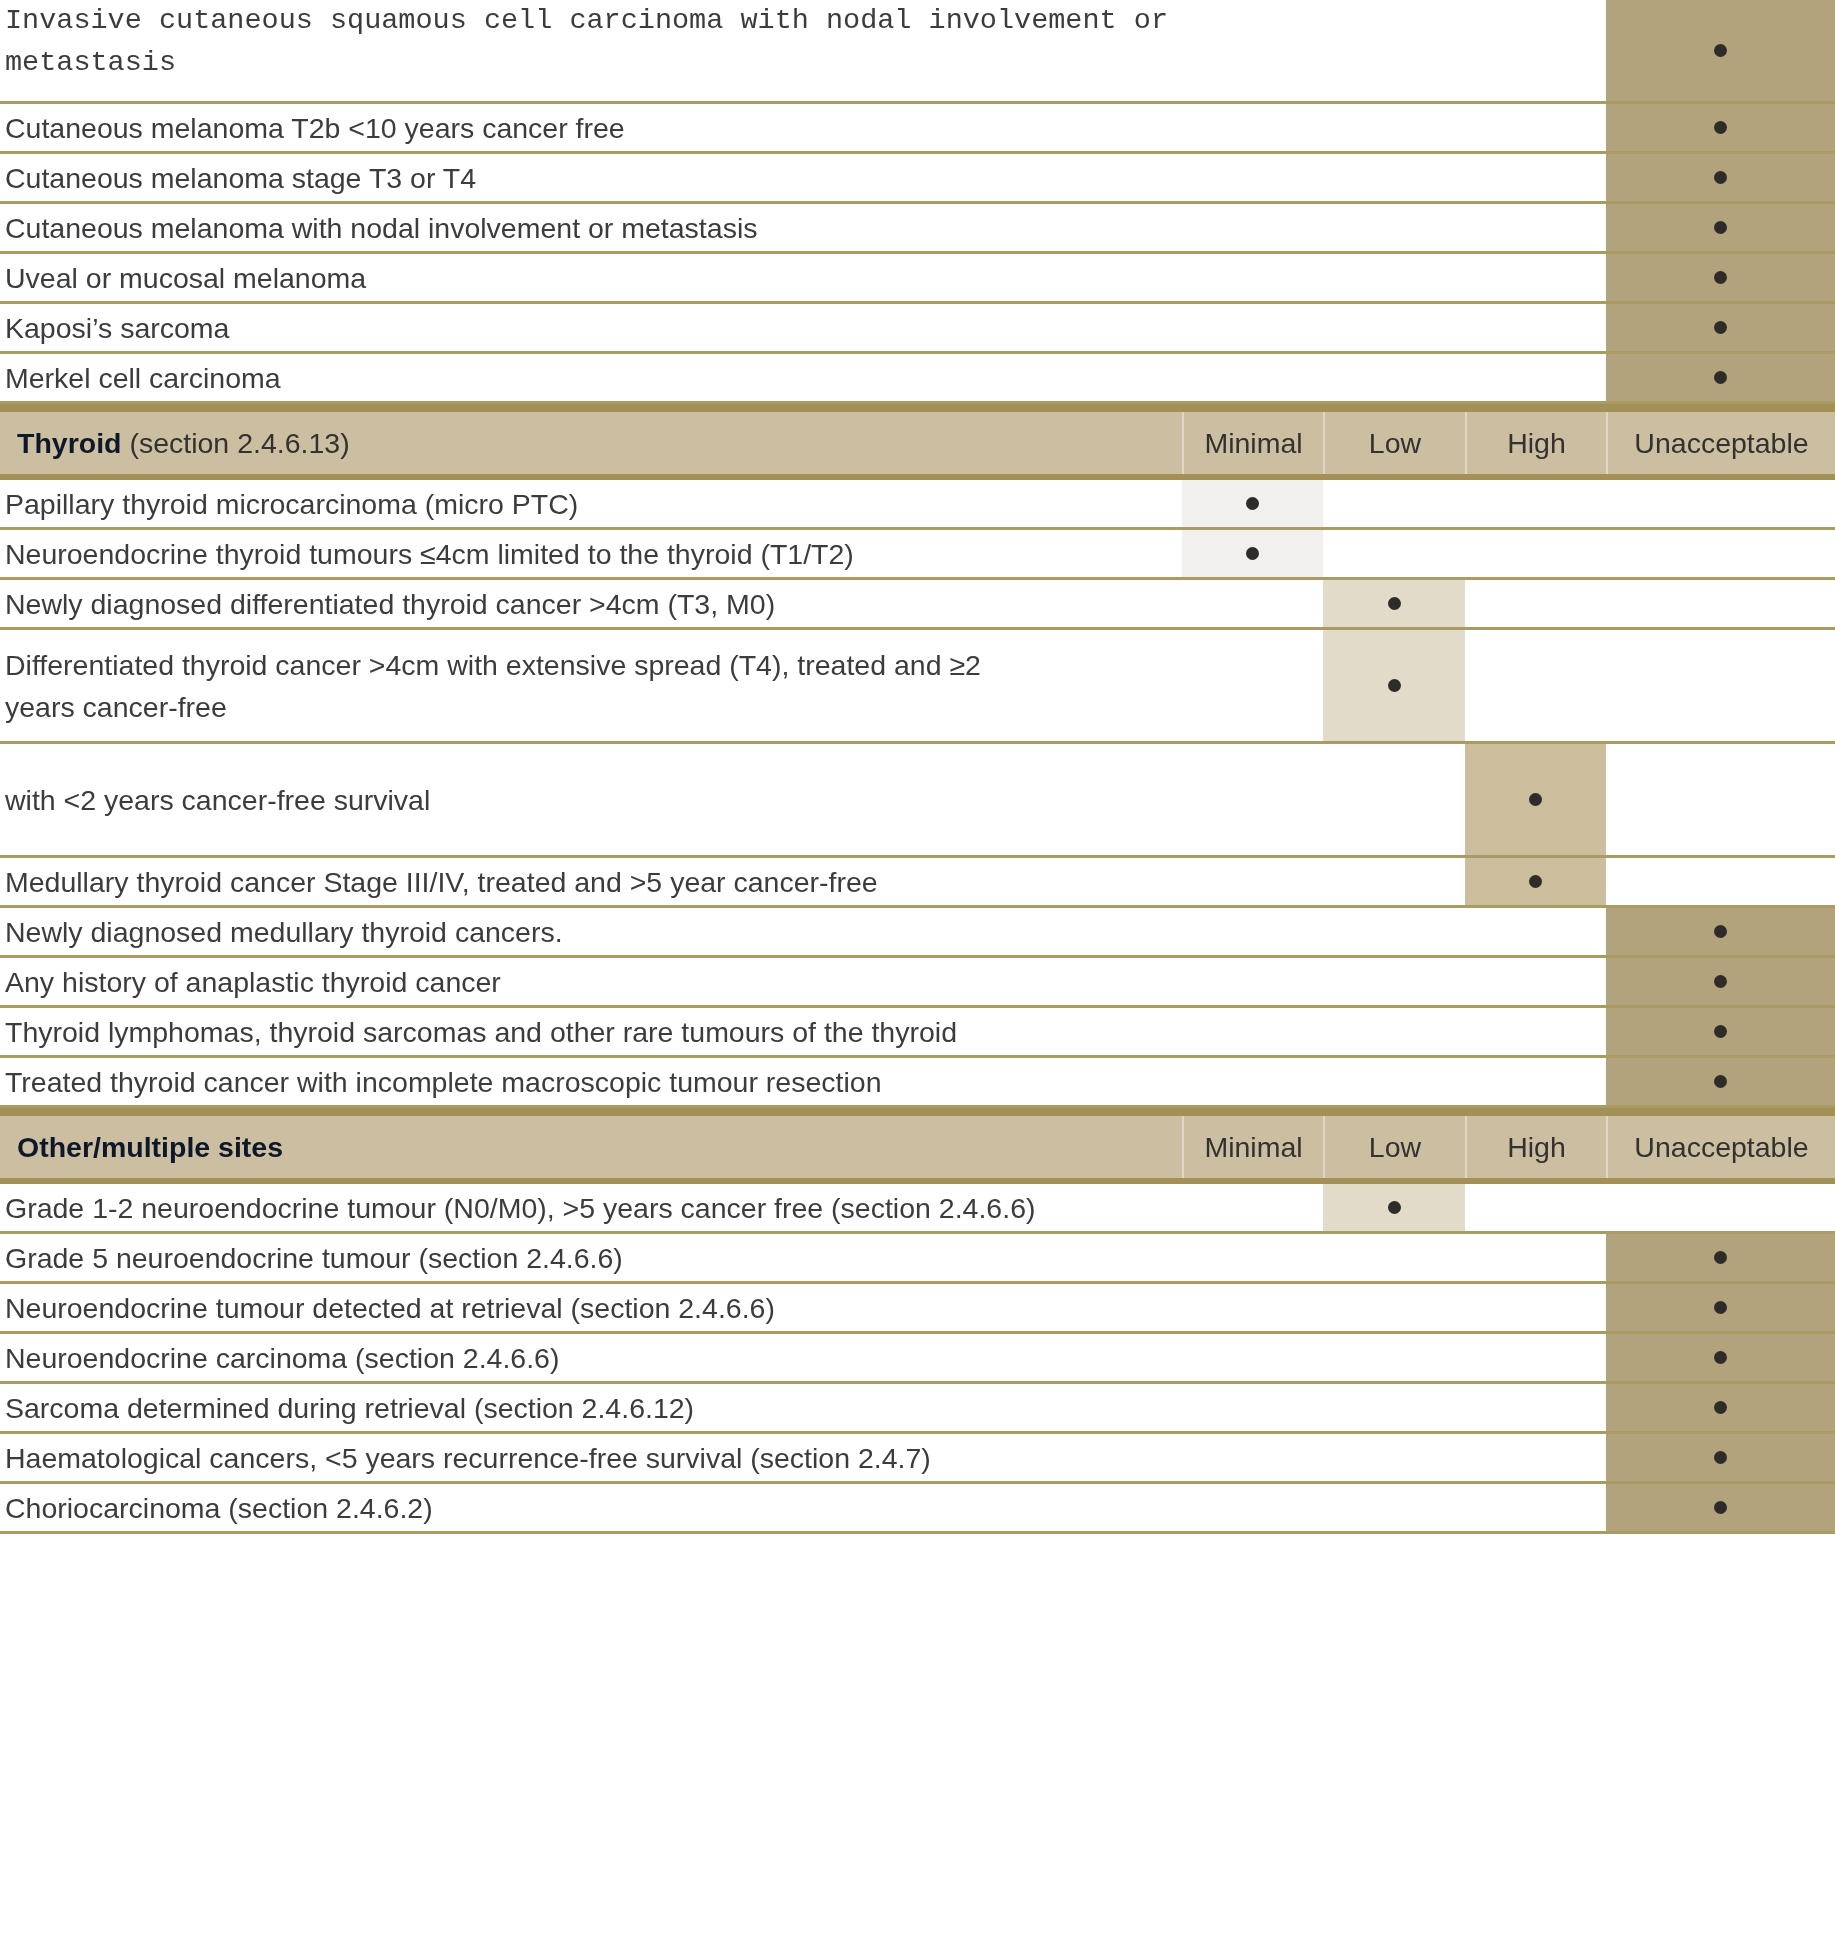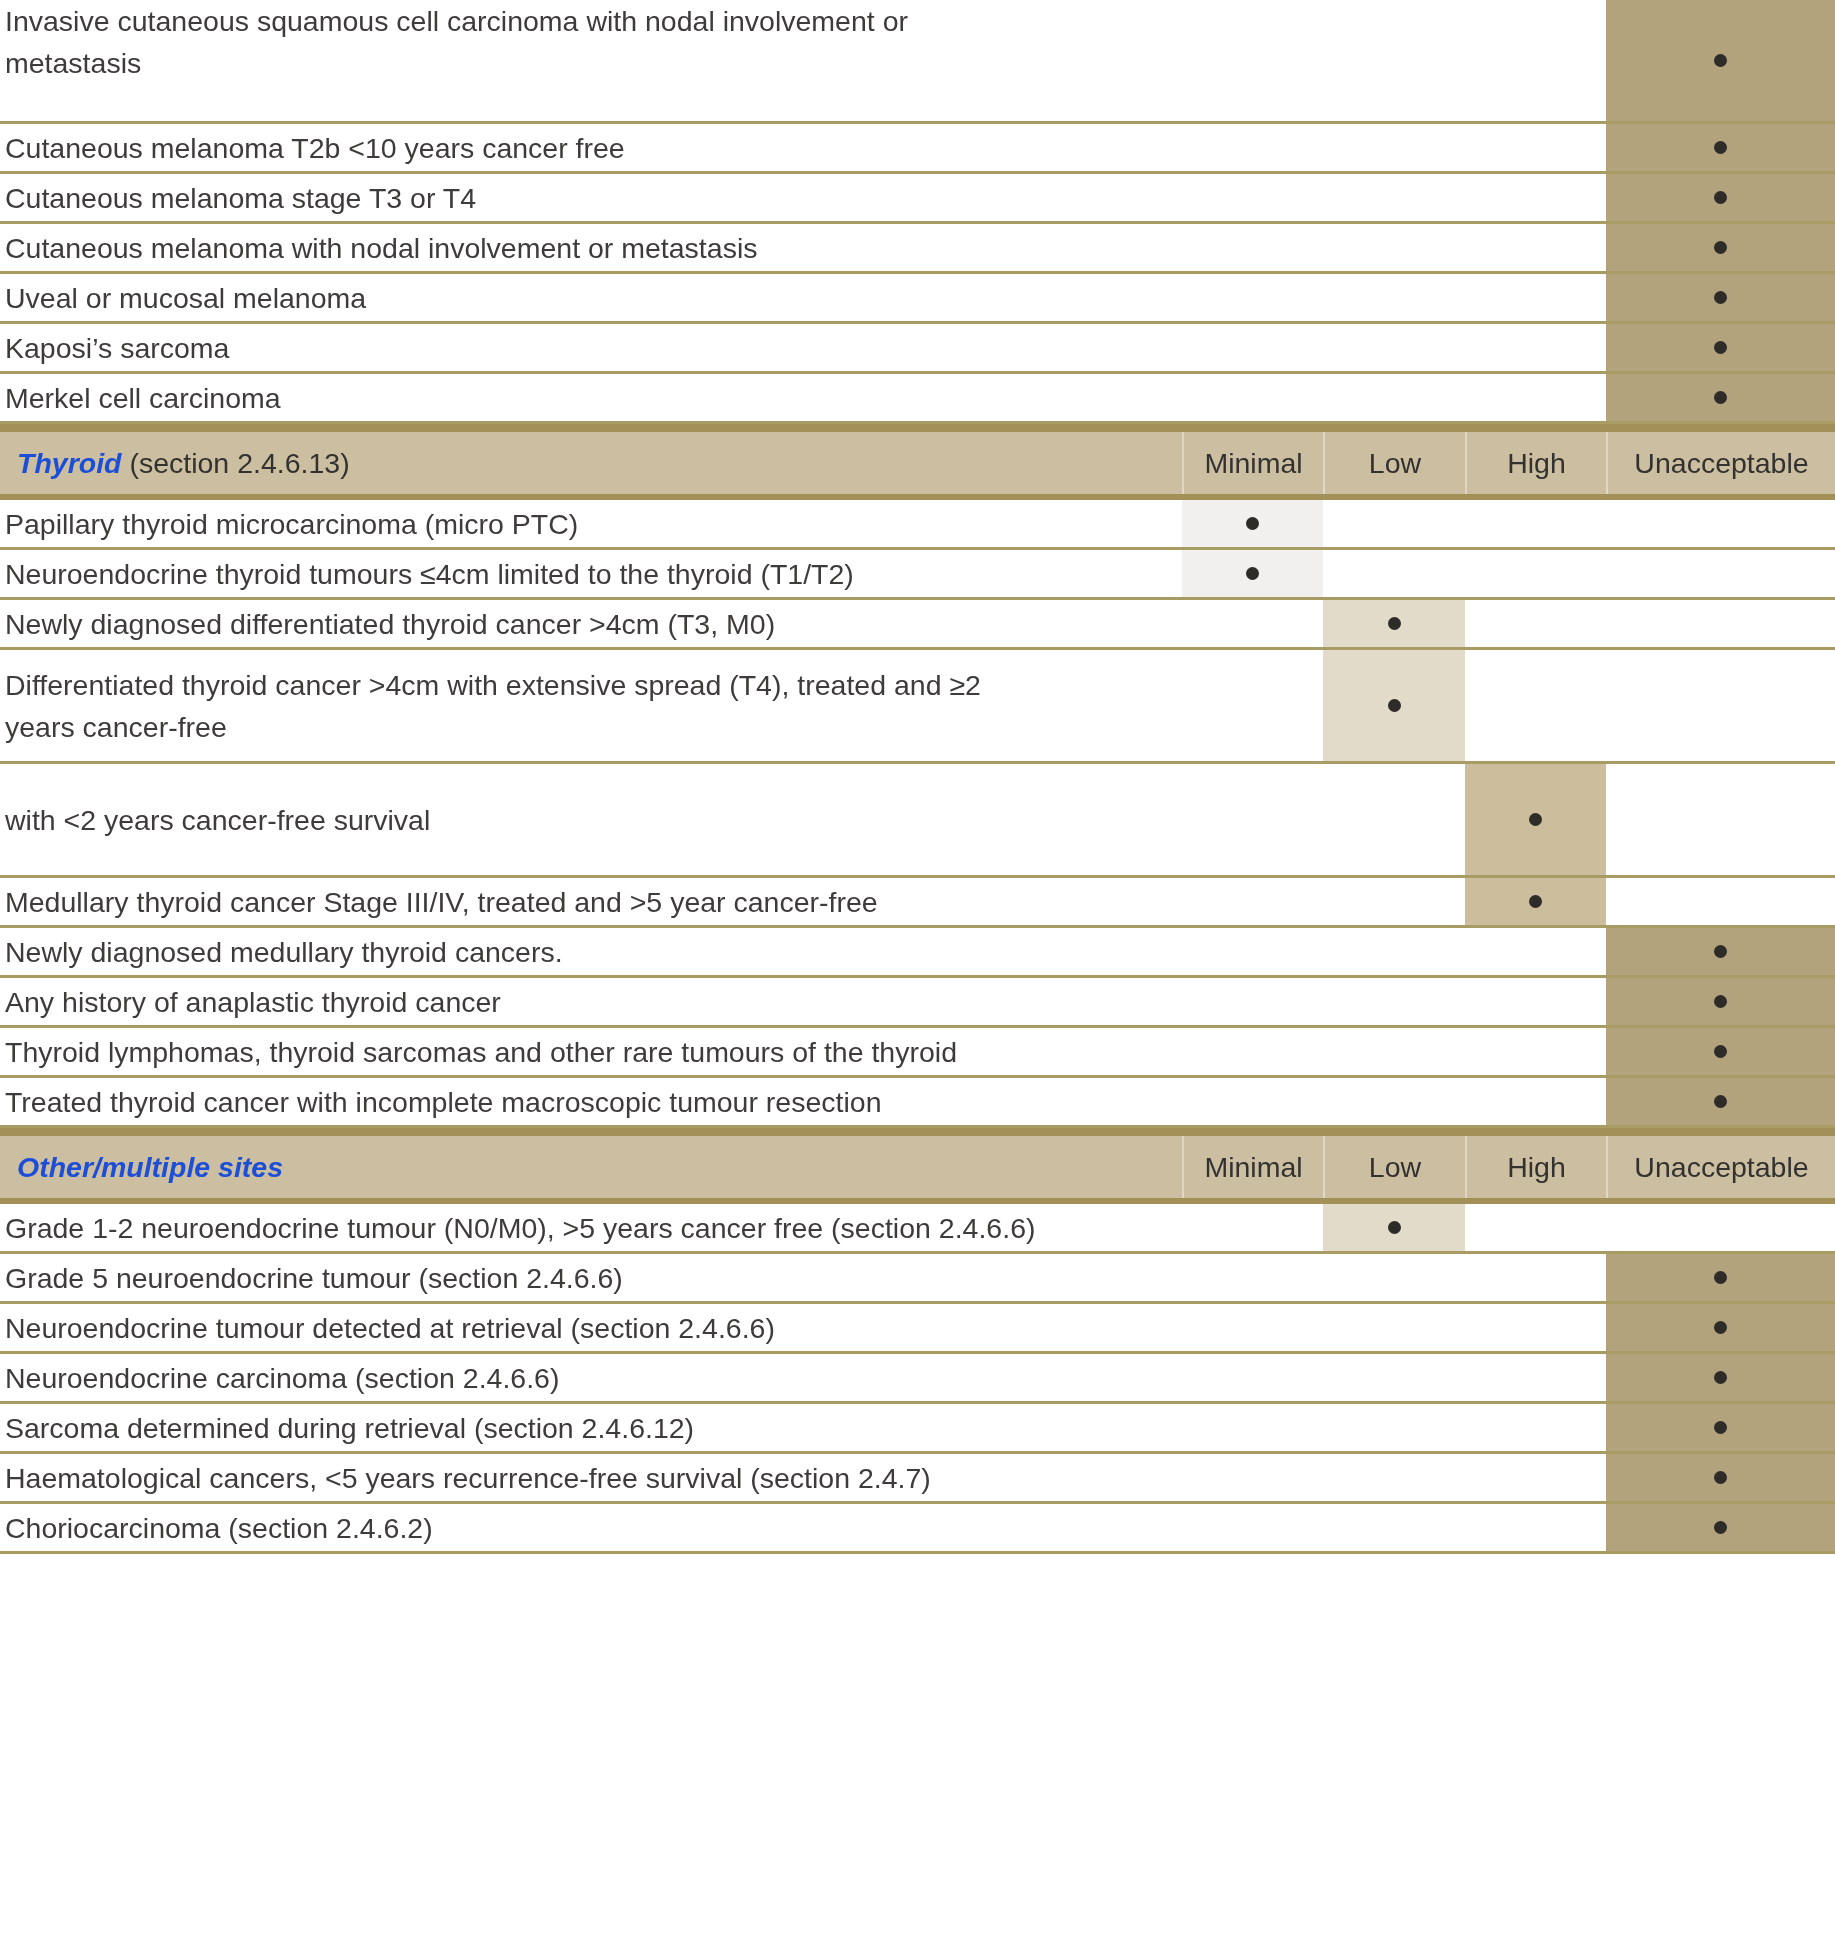--- a/index.html
+++ b/index.html
@@ -6,21 +6,21 @@
   #risk-table{
     position:relative;
     width:1835px;height:1950px;overflow:hidden;
     background:#ffffff;
     font-family:"Liberation Sans","DejaVu Sans",sans-serif;
     color:#3d3c3a;
   }
   
   .row{display:flex;height:50px;border-bottom:3px solid #a99b64;box-sizing:border-box;background:#ffffff;}
   .row.two{height:114px;}
-  #risk-table .row.first{height:124px;}
+  #risk-table .row.first{height:104px;font-family:Liberation Mono, monospace;}
   .cell{box-sizing:border-box;}
   .cell.label{
     width:1182px;display:flex;flex-direction:column;justify-content:center;
     padding-left:5px;padding-right:10px;
     font-size:28.5px;line-height:42px;letter-spacing:0px;
   }
   .row.first .cell.label{justify-content:flex-start;padding-top:0px;}
   .cell.risk{display:flex;align-items:center;justify-content:center;}
   .c-minimal{width:141px;}
   .c-low{width:142px;}
@@ -35,21 +35,21 @@
   .hrow{
     display:flex;height:76px;box-sizing:border-box;
     border-top:8px solid #a29057;border-bottom:6px solid #a29057;
     background:#ccbfa1;align-items:stretch;
     font-size:28.5px;color:#333230;
   }
   .hrow .hlabel{
     width:1182px;box-sizing:border-box;display:flex;align-items:center;
     padding-left:17px;
   }
-  .hrow .hlabel .ttl{font-weight:bold;color:#1d4ed8;font-style:italic;}
+  .hrow .hlabel .ttl{font-weight:bold;color:#0f172a;}
   .hrow .hlabel .note{font-weight:normal;white-space:pre;}
   .hrow .hcol{
     display:flex;align-items:center;justify-content:center;box-sizing:border-box;
     border-left:2px solid rgba(255,255,255,0.38);
   }
 </style>
 </head>
 <body>
 
 <div id="risk-table">

